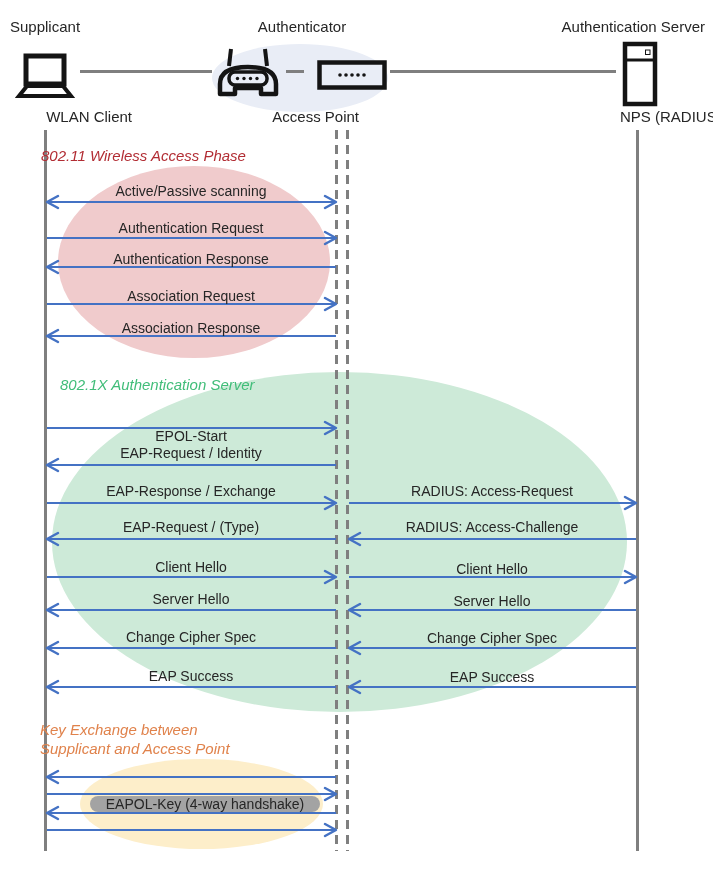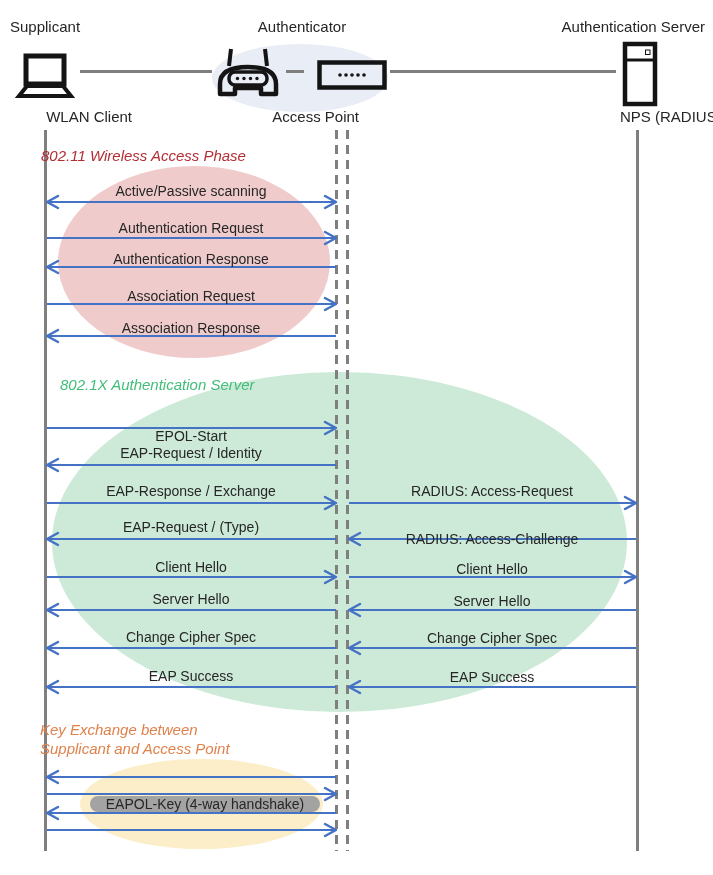--- a/index.html
+++ b/index.html
@@ -129,21 +129,21 @@
       <div class="msg-label" style="left: 31px; top: 183px;">Active/Passive scanning</div>
       <div class="msg-label" style="left: 31px; top: 220px;">Authentication Request</div>
       <div class="msg-label" style="left: 31px; top: 251px;">Authentication Response</div>
       <div class="msg-label" style="left: 31px; top: 288px;">Association Request</div>
       <div class="msg-label" style="left: 31px; top: 320px;">Association Response</div>
       <div class="msg-label" style="left: 31px; top: 428px;">EPOL-Start</div>
       <div class="msg-label" style="left: 31px; top: 445px;">EAP-Request / Identity</div>
       <div class="msg-label" style="left: 31px; top: 483px;">EAP-Response / Exchange</div>
       <div class="msg-label" style="left: 332px; top: 483px;">RADIUS: Access-Request</div>
       <div class="msg-label" style="left: 31px; top: 519px;">EAP-Request / (Type)</div>
-      <div class="msg-label" style="left: 332px; top: 519px; margin-top: 12px;">RADIUS: Access-Challenge</div>
+      <div class="msg-label" style="left: 332px; top: 519px;">RADIUS: Access-Challenge</div>
       <div class="msg-label" style="left: 31px; top: 559px;">Client Hello</div>
       <div class="msg-label" style="left: 332px; top: 561px;">Client Hello</div>
       <div class="msg-label" style="left: 31px; top: 591px;">Server Hello</div>
       <div class="msg-label" style="left: 332px; top: 593px;">Server Hello</div>
       <div class="msg-label" style="left: 31px; top: 629px;">Change Cipher Spec</div>
       <div class="msg-label" style="left: 332px; top: 630px;">Change Cipher Spec</div>
       <div class="msg-label" style="left: 31px; top: 668px;">EAP Success</div>
       <div class="msg-label" style="left: 332px; top: 669px;">EAP Success</div>
       <div class="msg-label" style="left: 90px; top: 796px; width: 230px; background: #a3a3a3; border-radius: 9px;">EAPOL-Key (4-way handshake)</div>
     </div>

